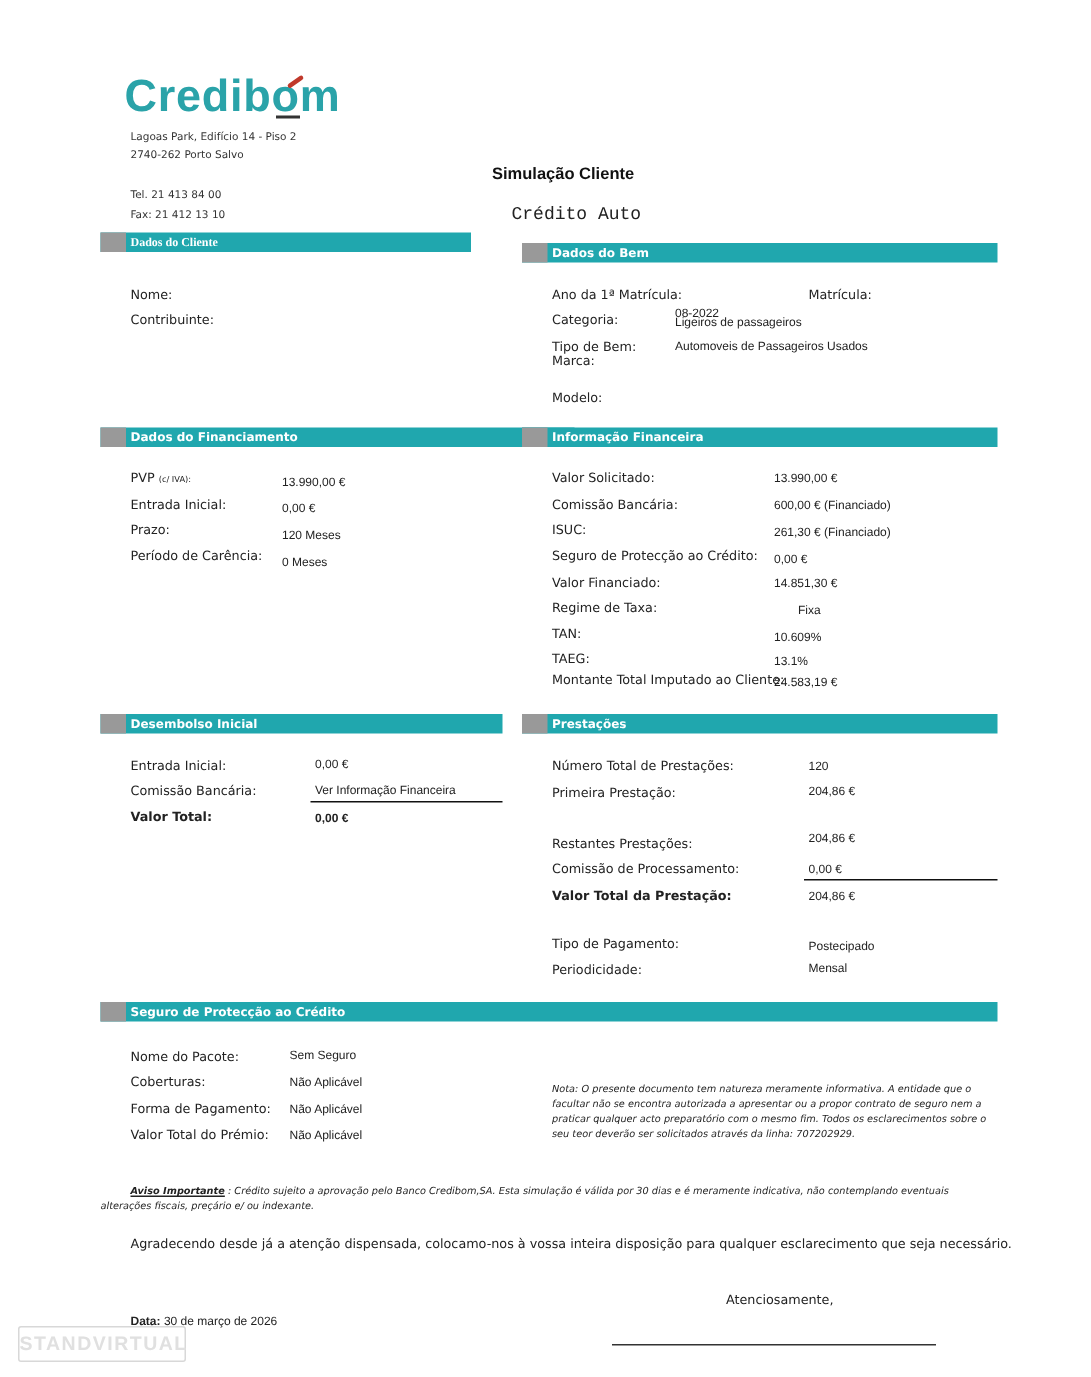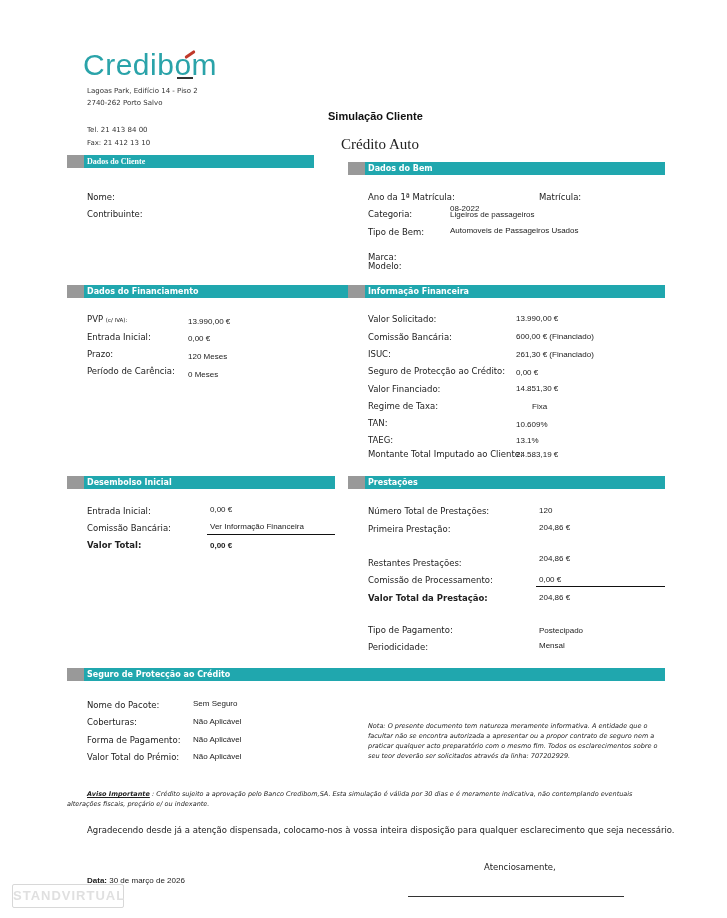--- a/index.html
+++ b/index.html
@@ -1,27 +1,27 @@
 <!DOCTYPE html>
 <html><head>
 <meta charset="utf-8">
 <style>
   html, body { margin: 0; padding: 0; background: #ffffff; }
   body { width: 727px; height: 918px; position: relative; overflow: hidden;
          font-family: "DejaVu Sans", sans-serif; color: #222; }
   .abs { position: absolute; }
-  .logo { left: 83px; top: 48px; font-family: "Liberation Sans", sans-serif; font-weight: normal;
+  .logo { left: 83px; top: 48px; font-family: "Liberation Sans", sans-serif; font-weight: bold;
           font-size: 30px; color: #2aa3a9; letter-spacing: 0.5px; }
   .logo .o { position: relative; display: inline-block; }
   .logo .o .tick { position: absolute; left: 10px; top: 5px; width: 12px; height: 3px; background: #c0392b;
                    transform: rotate(-35deg); border-radius: 2px; }
   .logo .o .under { position: absolute; left: 3px; bottom: 3px; width: 16px; height: 2px; background: #333; }
   .small { font-size: 7px; color: #333; }
   .title { font-family: "Liberation Sans", sans-serif; font-weight: bold; font-size: 11px; color: #111; }
-  .subtitle { font-family: Liberation Serif, serif; font-size: 15px; color: #222; }
+  .subtitle { font-family: Liberation Mono, monospace; font-size: 12px; color: #222; }
   .hdr { height: 13px; background: #20a7ae; }
   .hdr .gray { position: absolute; left: 0; top: 0; width: 17px; height: 13px; background: #999999; }
   .hdr .txt { position: absolute; left: 20px; top: 0px; font-size: 8px; font-weight: bold; color: #ffffff; line-height: 13px; }
   .lbl { font-size: 8.5px; color: #222; white-space: nowrap; }
   .val { font-family: "Liberation Sans", sans-serif; font-size: 8px; color: #222; white-space: nowrap; }
   .bold { font-weight: bold; }
   .tiny { font-size: 5.5px; }
   .note { font-size: 6.5px; font-style: italic; color: #222; line-height: 10px; }
   .line { height: 1px; background: #111; }
   .wm { left: 12px; top: 884px; width: 110px; height: 22px; border: 1px solid #d8d8d8; border-radius: 2px;
@@ -52,21 +52,21 @@
   <div class="gray"></div>
     <div class="txt">Dados do Bem</div>
 </div>
 <div class="abs lbl" style="left:368px; top:192px;">Ano da 1ª Matrícula:</div>
 <div class="abs val" style="left:450px; top:204px;">08-2022</div>
 <div class="abs lbl" style="left:539px; top:192px;">Matrícula:</div>
 <div class="abs lbl" style="left:368px; top:209px;">Categoria:</div>
 <div class="abs val" style="left:450px; top:210px;">Ligeiros de passageiros</div>
 <div class="abs lbl" style="left:368px; top:227px;">Tipo de Bem:</div>
 <div class="abs val" style="left:450px; top:226px;">Automoveis de Passageiros Usados</div>
-<div class="abs lbl" style="left:368px; top:252px;">Marca:</div>
+<div class="abs lbl" style="left:368px; top:236px;">Marca:</div>
 <div class="abs lbl" style="left:368px; top:261px;">Modelo:</div>
 
 <div class="abs hdr" style="left:67px; top:285px; width:316px;">
   <div class="gray"></div>
     <div class="txt">Dados do Financiamento</div>
 </div>
 <div class="abs lbl" style="left:87px; top:314px;"><span>PVP</span> <span class="tiny">(c/ IVA):</span></div>
 <div class="abs val" style="left:188px; top:317px;">13.990,00 €</div>
 <div class="abs lbl" style="left:87px; top:332px;">Entrada Inicial:</div>
 <div class="abs val" style="left:188px; top:334px;">0,00 €</div>

